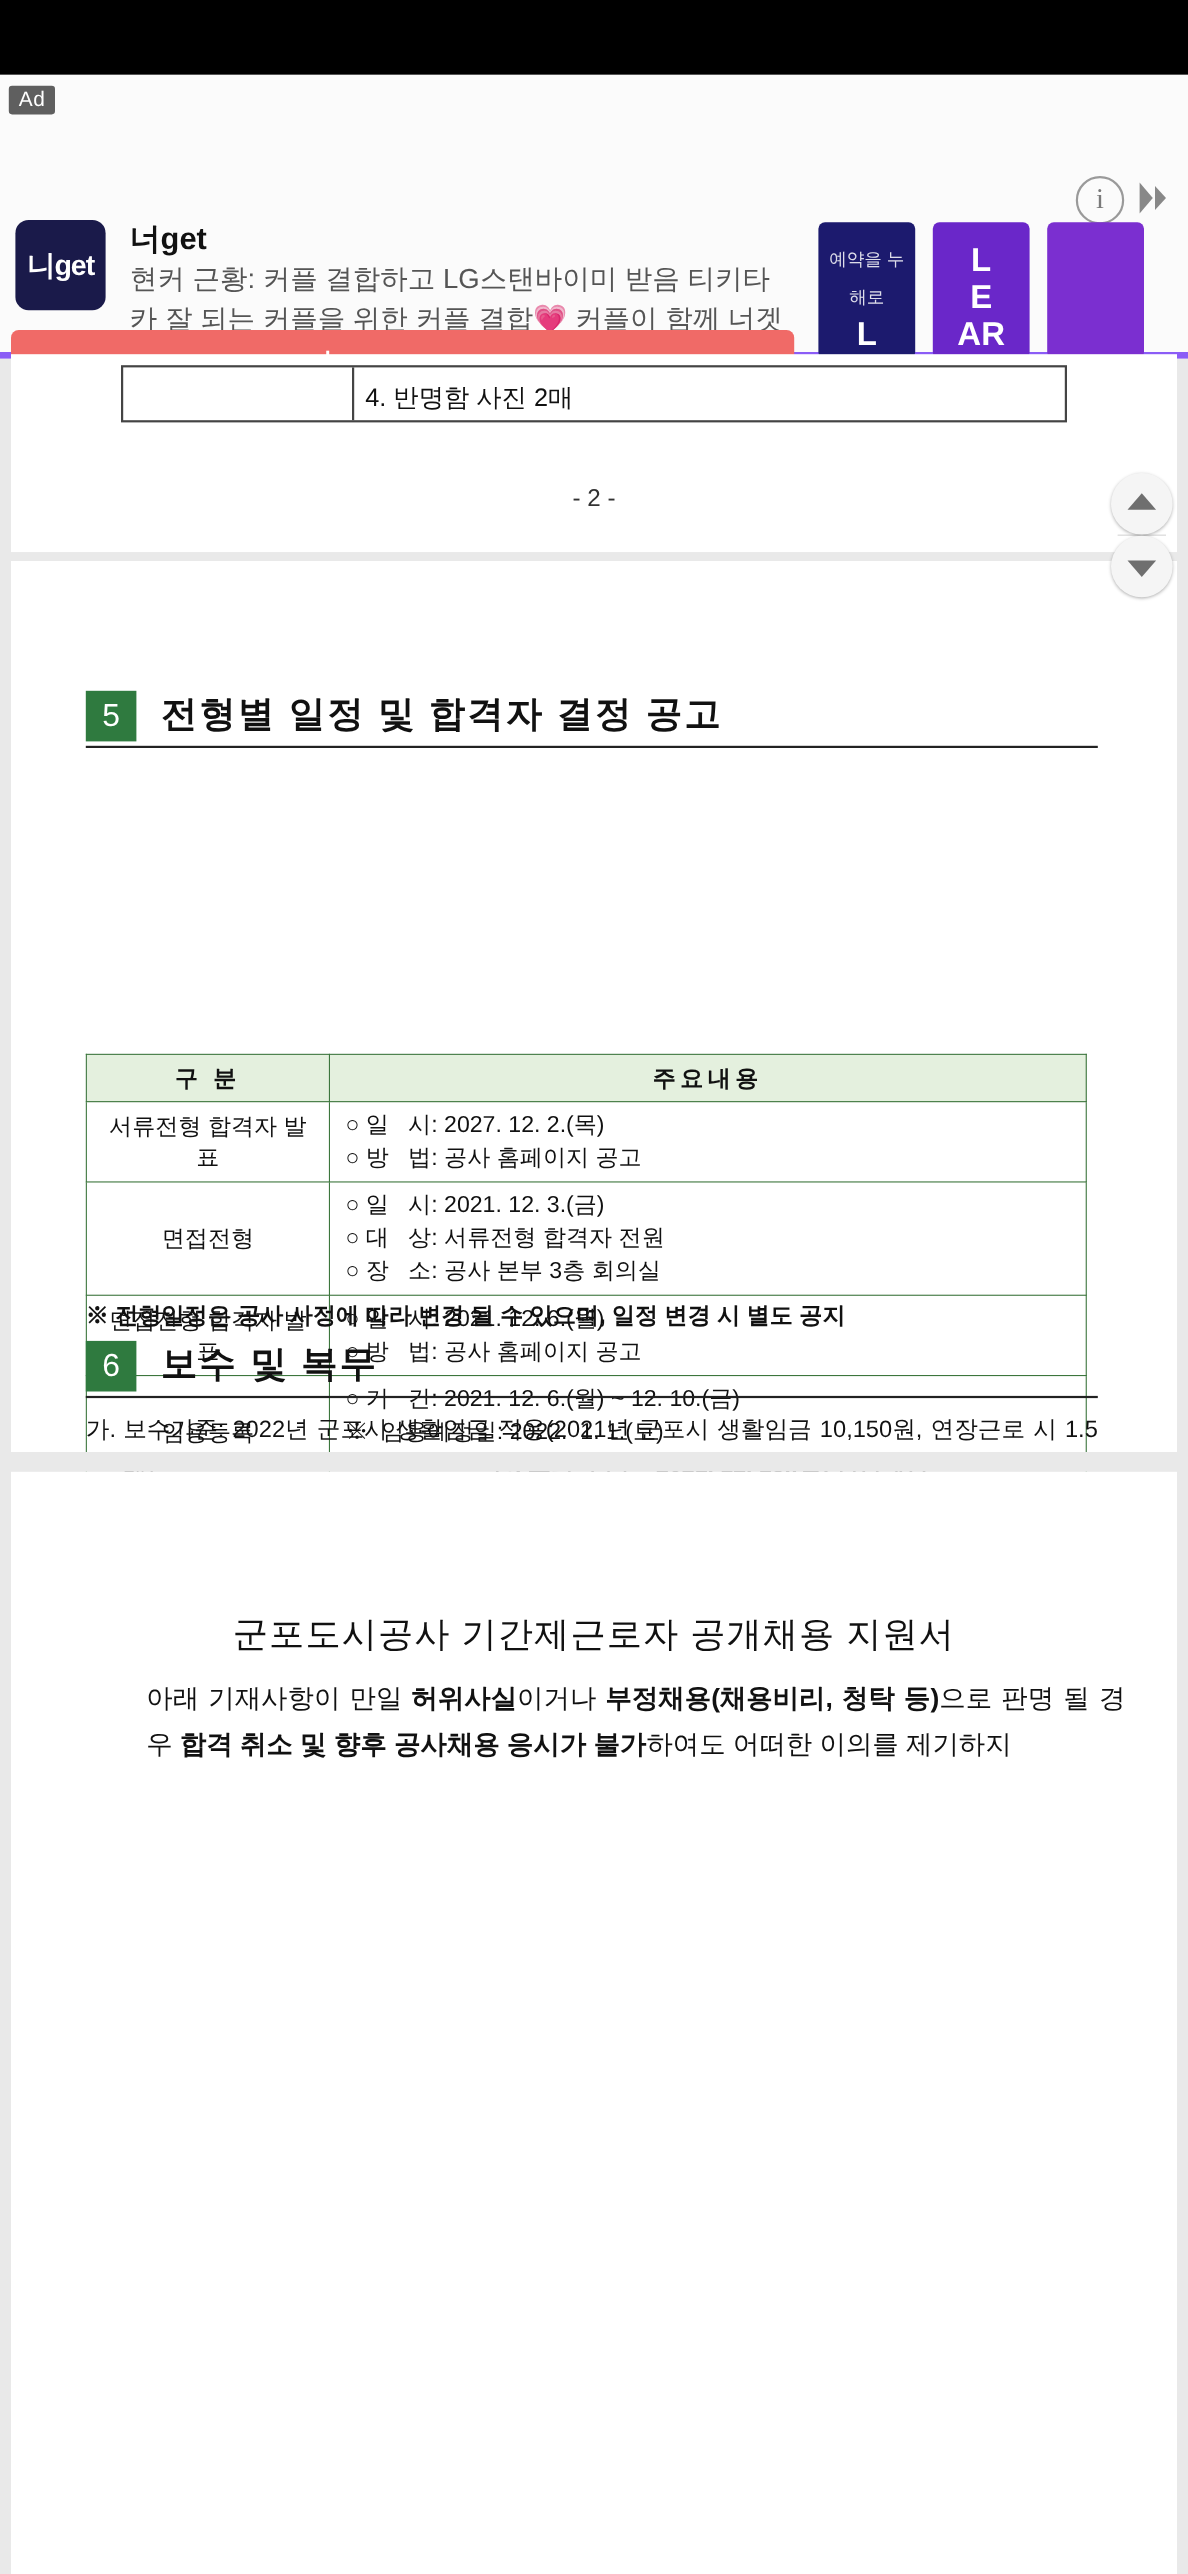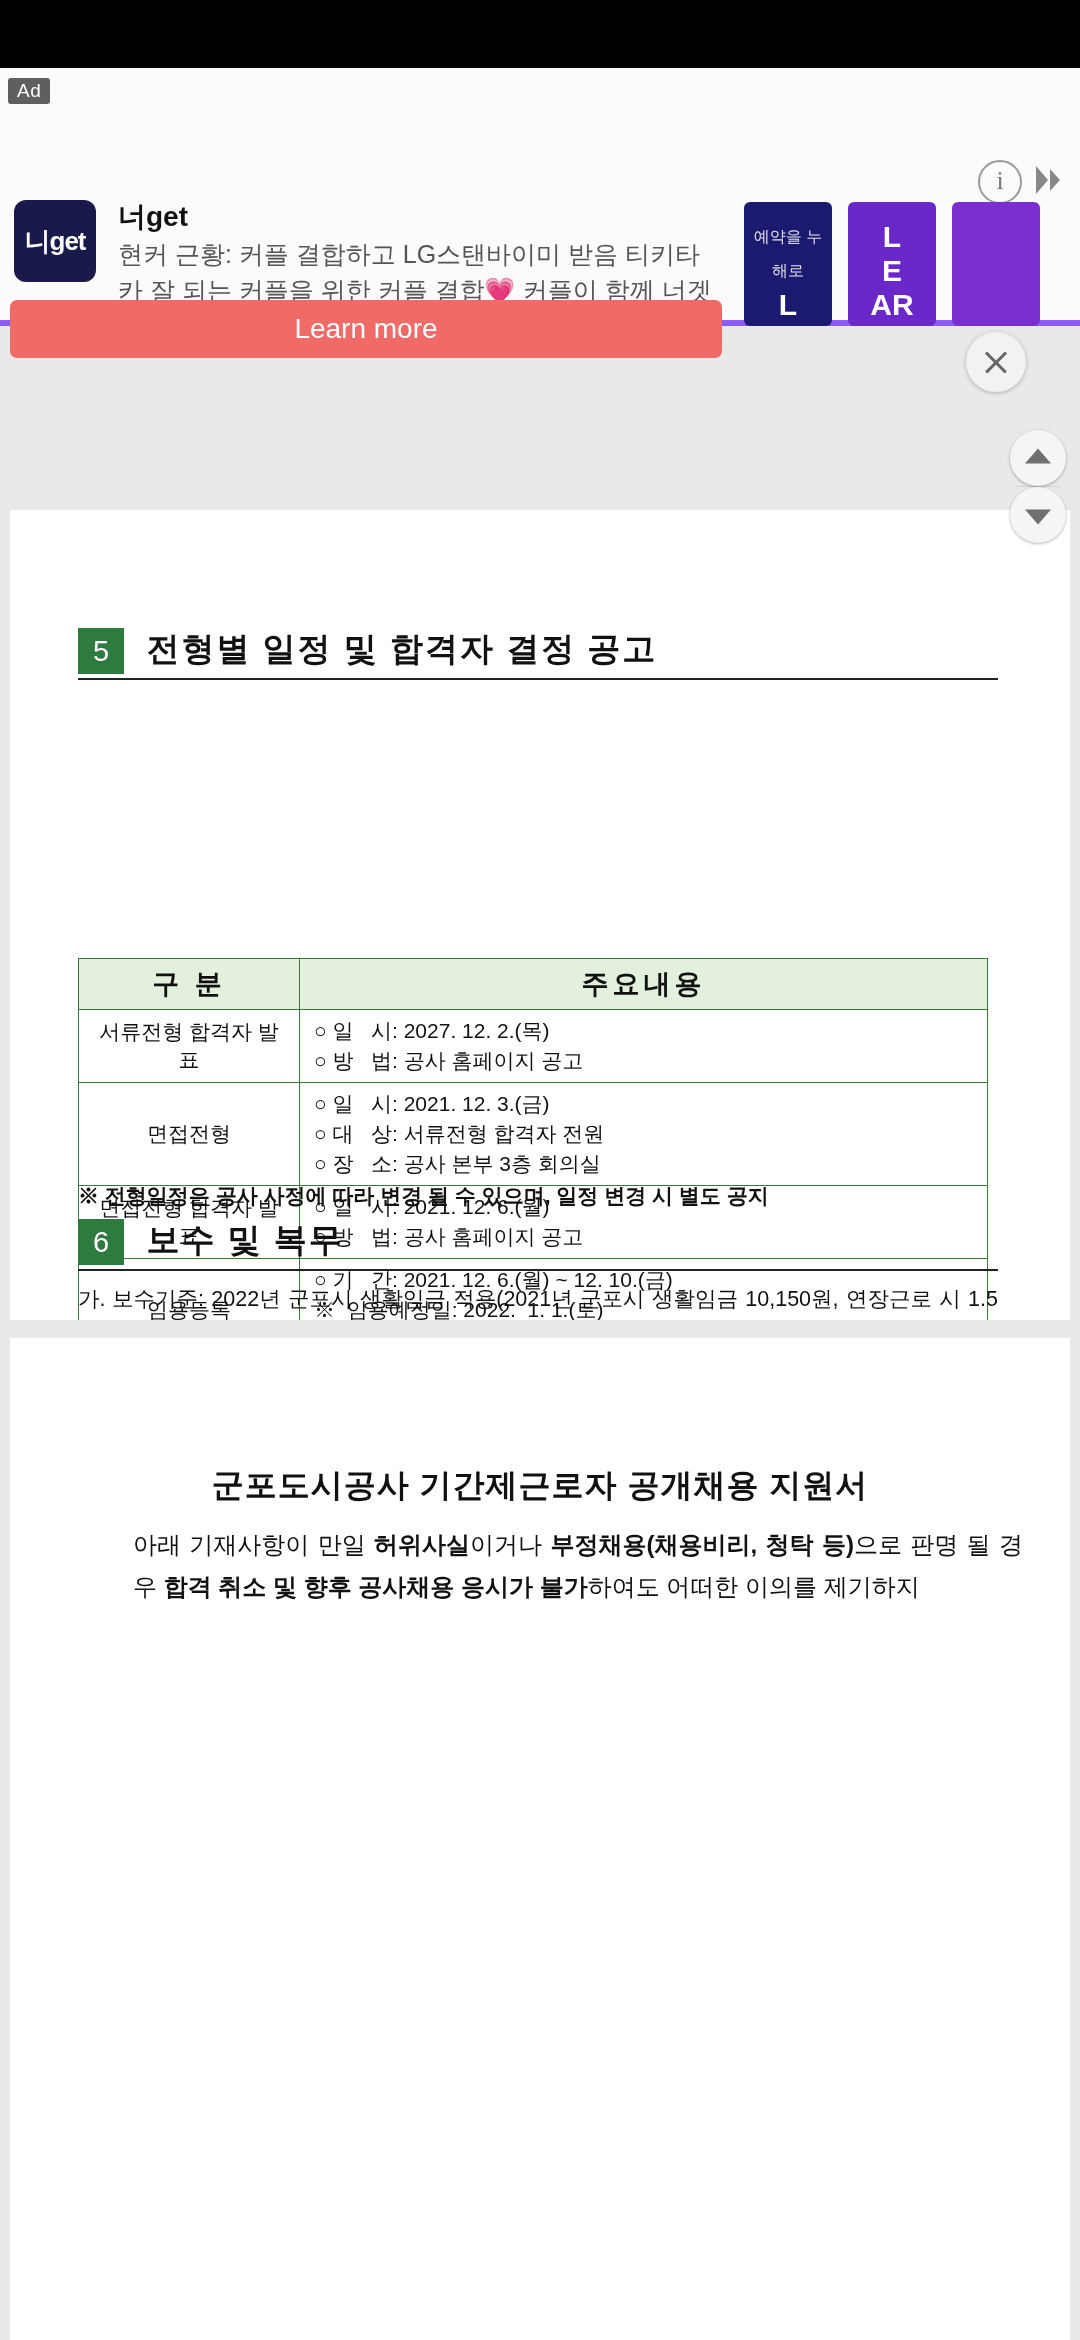--- a/index.html
+++ b/index.html
@@ -227,21 +227,21 @@
   .sched td, .sched th {
     border: 1.5px solid #3c763d;
     padding: 6px 10px;
     vertical-align: middle;
   }
   .sched thead th {
     background: #e4f0de;
     text-align: center;
     font-weight: bold;
     letter-spacing: 4px;
-    font-size: 27px;
+    font-size: 21px;
     padding: 7px 0;
   }
   .sched .c1 { width: 200px; text-align: center; }
   .sched .c2 { padding-left: 14px; }
   .sched .line { display: block; line-height: 30px; white-space: pre; }
   .sched .bold { font-weight: bold; }
   .note-star {
     position: absolute;
     left: 68px;
     font-size: 21px;
@@ -285,21 +285,21 @@
     font-size: 31px;
     color: #111;
     margin-left: 18px;
     vertical-align: middle;
   }
   .doc-h1 {
     position: absolute;
     width: 100%;
     text-align: center;
     font-size: 32px;
-    font-weight: bold;
+    font-weight: normal;
     color: #111;
     letter-spacing: 1px;
   }
   .doc-p {
     position: absolute;
     left: 88px;
     width: 890px;
     font-size: 24px;
     line-height: 42px;
     color: #111;
@@ -367,20 +367,27 @@
     <div class="ad-thumb t2">
       <div class="tline"></div>
       <div>L</div>
       <div>E</div>
       <div>AR</div>
     </div>
     <div class="ad-thumb t3"></div>
   </div>
   <div class="ad-close"></div>
 
+  <div class="page page-p2">
+    <div class="tbl-remnant">
+      <div class="vline"></div>
+      <div class="cell">4. 반명함 사진 2매</div>
+    </div>
+    <div class="pagenum" style="top:118px;">- 2 -</div>
+  </div>
 
   <div class="gap" style="top:502px; height:8px;"></div>
 
   <div class="page" style="top:510px; height:810px;">
 
     <div class="sec" style="top:90px;margin-top:27px;">
       <span class="sec-num">5</span>
       <span class="sec-title">전형별 일정 및 합격자 결정 공고</span>
       <div class="sec-rule"></div>
     </div>

